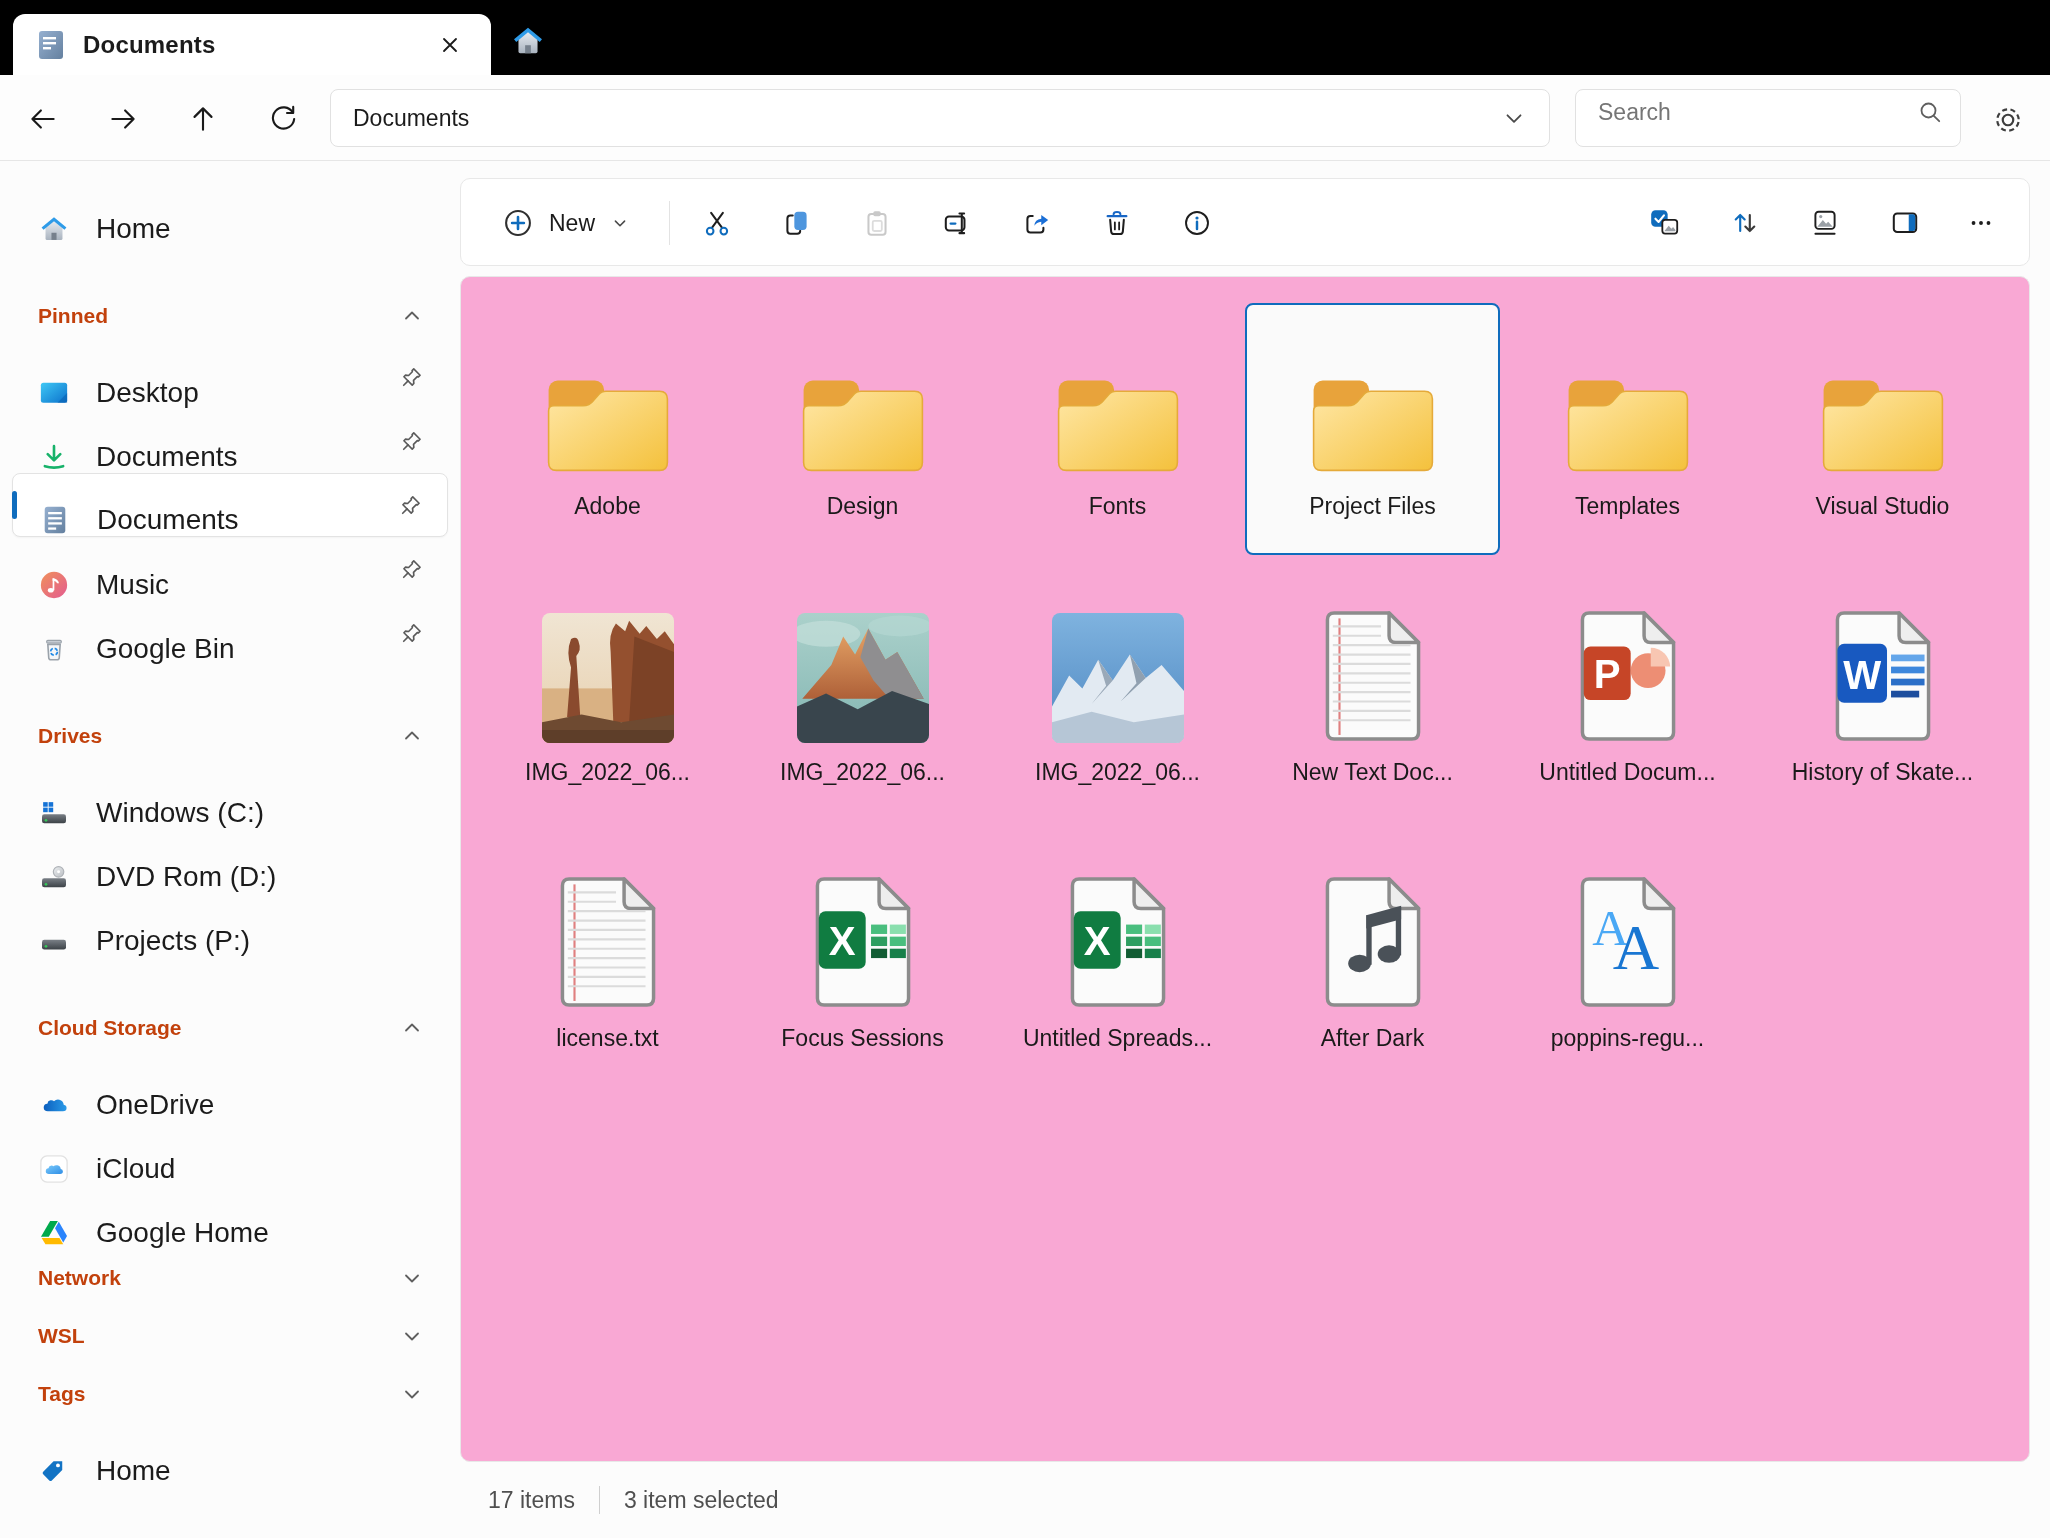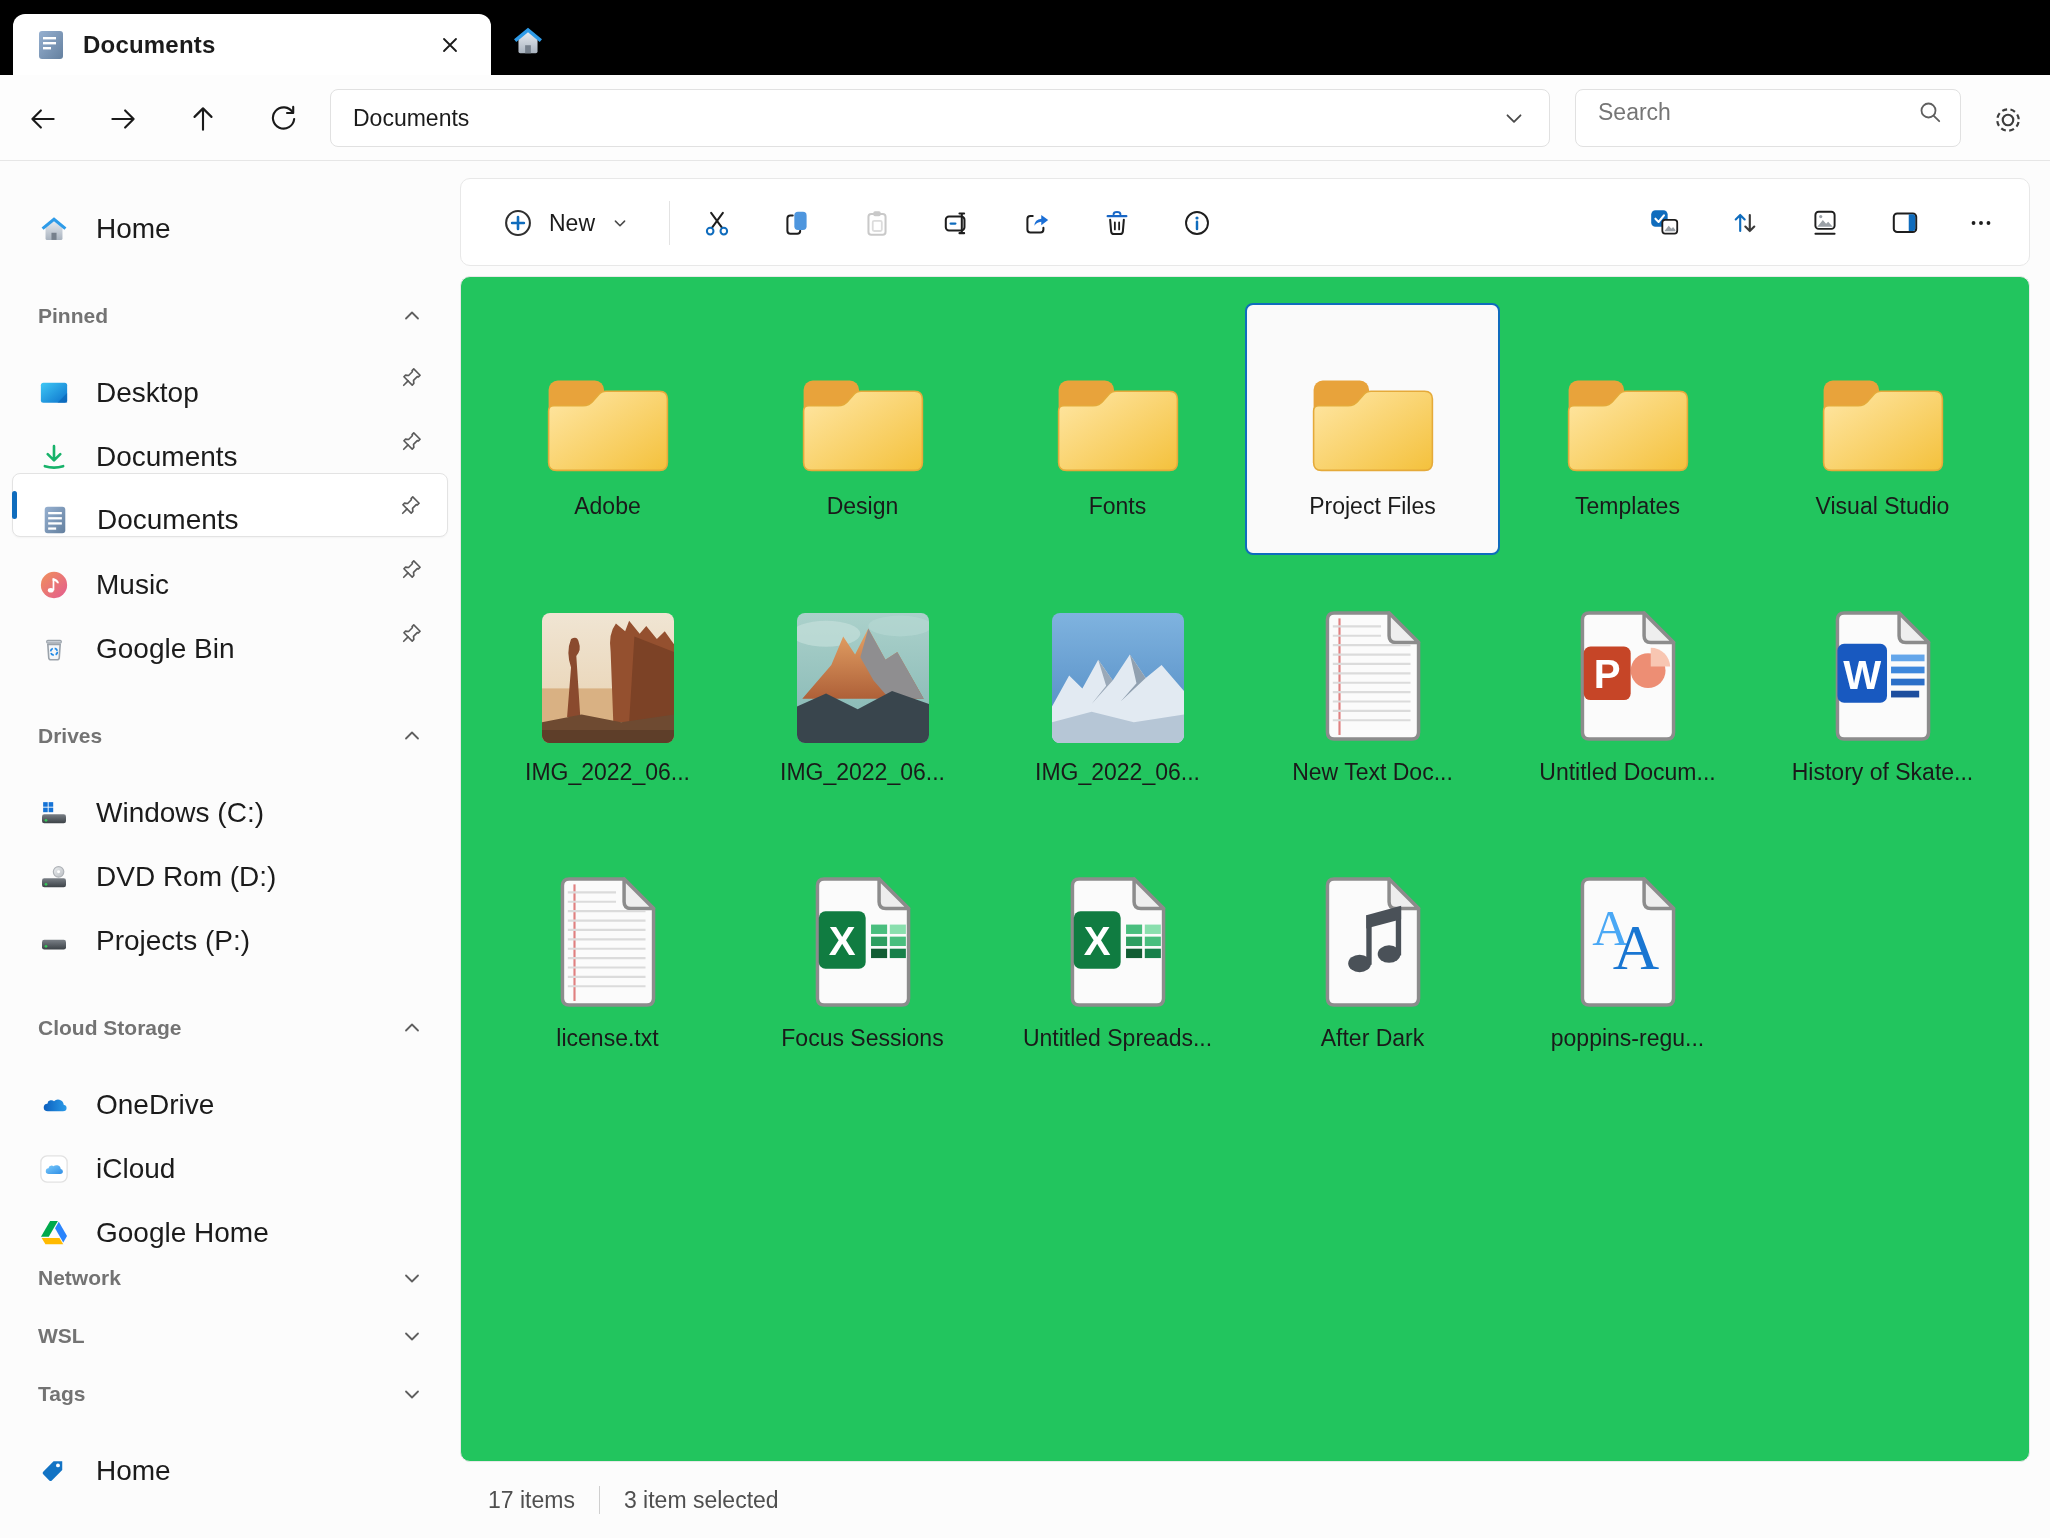--- a/index.html
+++ b/index.html
@@ -73,30 +73,30 @@
     padding-left:26px; font-size:28px; border-radius:8px;
   }
   .side-item.first { height:58px; margin-bottom:36px; }
   .side-item .pin { position:absolute; right:24px; top:50%; transform:translateY(-50%); }
   .side-item.selected { background:#fff; border:1px solid #E3E3E3; box-shadow:0 1px 2px rgba(0,0,0,.04); }
   .side-item.selected::before {
     content:""; position:absolute; left:-1px; top:17px; width:5px; height:28px; background:#0F6CBD; border-radius:3px;
   }
   .side-header {
     position:relative; height:58px; margin-top:42px; display:flex; align-items:center; padding-left:38px;
-    font-size:21px; font-weight:700; color:#737373;
+    font-size:21px; font-weight:700; color:#c2410c;
   }
   .side-header.collapsed { margin-top:0; }
   .side-header .chev { position:absolute; right:36px; top:50%; transform:translateY(-50%); }
   .group-net { margin-top:40px; }
   .s-ico { width:32px; height:32px; flex:0 0 32px; }
 
   
   .files-card {
-    position:absolute; left:460px; top:276px; width:1570px; height:1186px; background:#22c55e;
+    position:absolute; left:460px; top:276px; width:1570px; height:1186px; background:#f9a8d4;
     border:1px solid #E8E8E8; border-radius:10px; overflow:hidden;
   }
   .grid { position:absolute; left:19px; top:26px; display:grid; grid-template-columns:repeat(6,255px); grid-auto-rows:256px; row-gap:10px; }
   .tile {
     width:255px; height:252px; border:2px solid transparent; border-radius:8px;
     display:flex; flex-direction:column; align-items:center;
   }
   .tile .art { height:178px; display:flex; align-items:flex-end; justify-content:center; padding-bottom:6px; }
   .tile .label { margin-top:10px; font-size:23px; color:#1A1A1A; text-align:center; max-width:240px; white-space:nowrap; }
   .tile.selected { border-color:#0F6CBD; background:#FAFAFA; }

